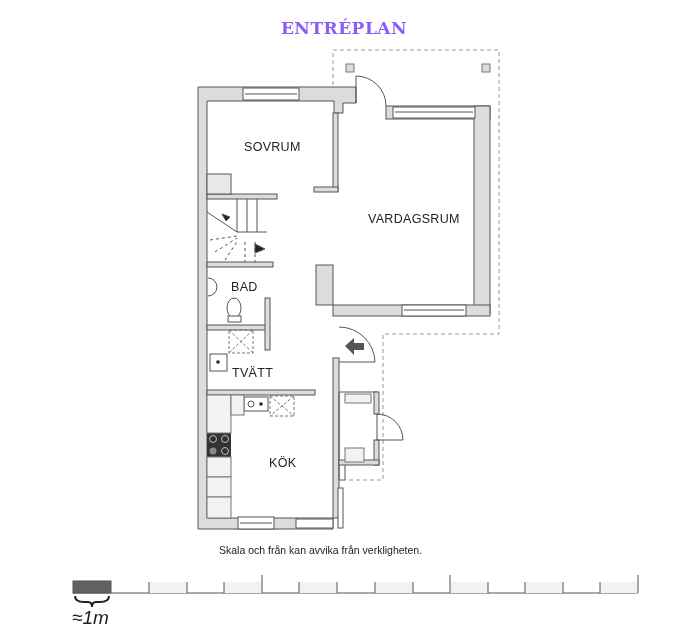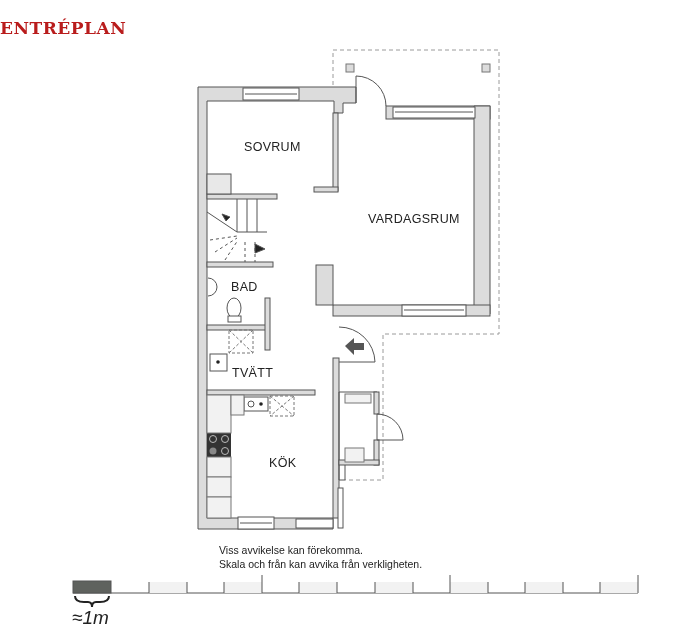--- a/index.html
+++ b/index.html
@@ -1,17 +1,17 @@
 <!DOCTYPE html>
 <html><head>
 <meta charset="utf-8">
 <style>
   html,body{margin:0;padding:0;background:#ffffff;}
   body{width:688px;height:640px;position:relative;overflow:hidden;font-family:"Liberation Sans",sans-serif;}
-  .title{position:absolute;left:0;width:688px;top:18px;text-align:left;font-family:"DejaVu Serif",serif;font-weight:bold;font-size:17px;letter-spacing:0.5px;color:#b91c1c;}
+  .title{position:absolute;left:0;width:688px;top:18px;text-align:center;font-family:"DejaVu Serif",serif;font-weight:bold;font-size:17px;letter-spacing:0.5px;color:#8b5cf6;}
   svg.plan{position:absolute;left:0;top:0;}
   .room-label{font-family:"Liberation Sans",sans-serif;font-size:12.5px;fill:#222;letter-spacing:0.3px;}
   .disclaimer{position:absolute;left:219px;top:543px;font-size:10.5px;line-height:14px;color:#222;}
   .scale-label{position:absolute;left:72px;top:607px;font-family:Liberation Sans, sans-serif;font-style:italic;font-size:19px;color:#222;}
 </style>
 </head>
 <body>
 
 <div class="title">ENTRÉPLAN</div>
 
@@ -169,17 +169,16 @@
     <line x1="488" y1="582" x2="488" y2="593"></line>
     <line x1="525" y1="582" x2="525" y2="593"></line>
     <line x1="563" y1="582" x2="563" y2="593"></line>
     <line x1="600" y1="582" x2="600" y2="593"></line>
     <line x1="638" y1="575" x2="638" y2="593"></line>
     <path d="M75,596 Q75,602 84,602 L88,602 Q92,602 92,607 Q92,602 96,602 L100,602 Q109,602 109,596" fill="none" stroke="#222" stroke-width="2"></path>
   </g>
 </svg>
 
 <div class="disclaimer">
-  <div>Viss avvikelse kan förekomma.</div>
   <div>Skala och från kan avvika från verkligheten.</div>
 </div>
 
 <div class="scale-label">≈1m</div>
 
 </body></html>

